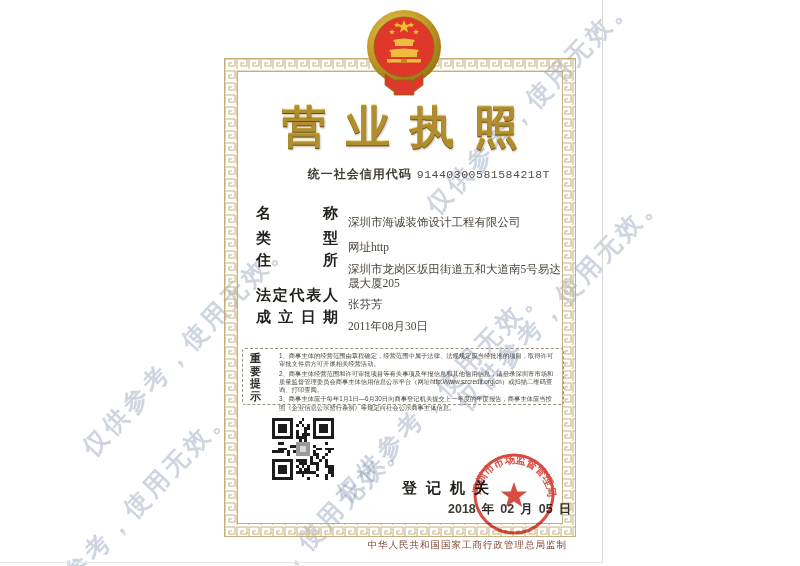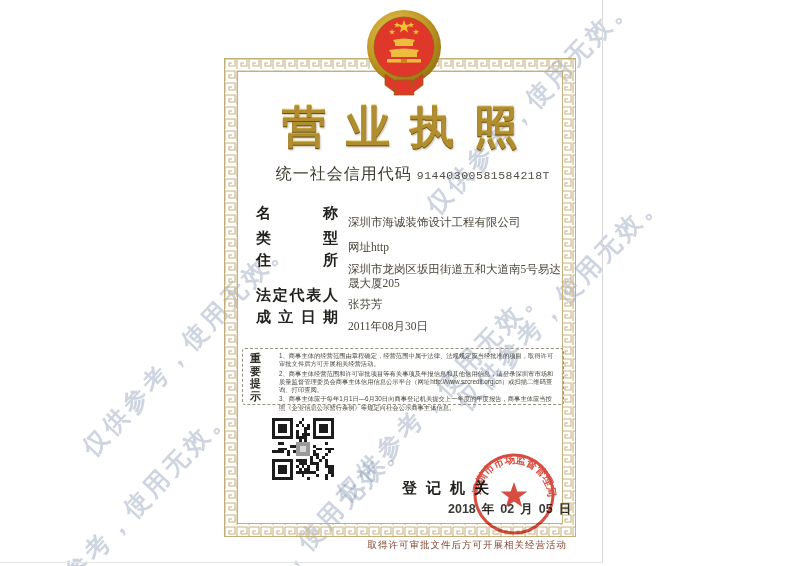--- a/index.html
+++ b/index.html
@@ -23,21 +23,21 @@
   .frame{position:absolute;left:224px;top:58px;width:352px;height:479px;}
 
   .emblem{position:absolute;left:365px;top:6px;width:78px;height:92px;}
 
   .title{position:absolute;left:224px;top:98px;width:352px;text-align:center;
          font-size:44px;font-weight:800;letter-spacing:20px;text-indent:20px;
          color:#b08d2f;
          text-shadow:0 1px 0 #6e520e, 0 -1px 0 #ead98e, 1px 2px 2px rgba(90,60,0,0.35);}
 
   .credit-line{position:absolute;top:164px;left:224px;width:326px;text-align:right;white-space:nowrap;}
-  .credit-label{font-size:16px;font-weight:400;color:#3f3b30;letter-spacing:1px;}
+  .credit-label{font-size:12px;font-weight:700;color:#3f3b30;letter-spacing:1px;}
   .credit-code{font-size:11.5px;color:#514c43;font-family:Liberation Mono, monospace;margin-left:5px;letter-spacing:0.5px;}
 
   .fields{position:absolute;left:256px;top:0;width:320px;height:340px;}
   .field-row{position:absolute;left:0;width:320px;}
   .f-label{display:flex;justify-content:space-between;width:82px;
            font-size:15px;font-weight:700;color:#23221e;}
   .f-value{position:absolute;left:92px;top:12px;width:224px;
            font-family:"Liberation Serif",serif;font-size:11.5px;line-height:13.5px;color:#4c463c;}
 
   .notice-box{position:absolute;left:242px;top:348px;width:322px;height:57px;
@@ -382,15 +382,15 @@
     <defs>
       <path id="sealArc" d="M 9,46 A 34,34 0 1 1 77,46" fill="none"></path>
     </defs>
     <circle cx="43" cy="43" r="39" fill="none" stroke="#d3392c" stroke-width="3"></circle>
     <path d="M43,31 L46.3,40.4 L56.2,40.6 L48.3,46.6 L51.2,56.1 L43,50.4 L34.8,56.1 L37.7,46.6 L29.8,40.6 L39.7,40.4 Z" fill="#d3392c"></path>
     <text font-size="10.5" fill="#d3392c" font-weight="700" font-family="Liberation Sans, sans-serif">
       <textPath href="#sealArc" startOffset="2%">深圳市市场监督管理局</textPath>
     </text>
   </svg>
 
-  <div class="footer">取得许可审批文件后方可开展相关经营活动</div>
+  <div class="footer">中华人民共和国国家工商行政管理总局监制</div>
 
 </div>
 
 </body></html>

